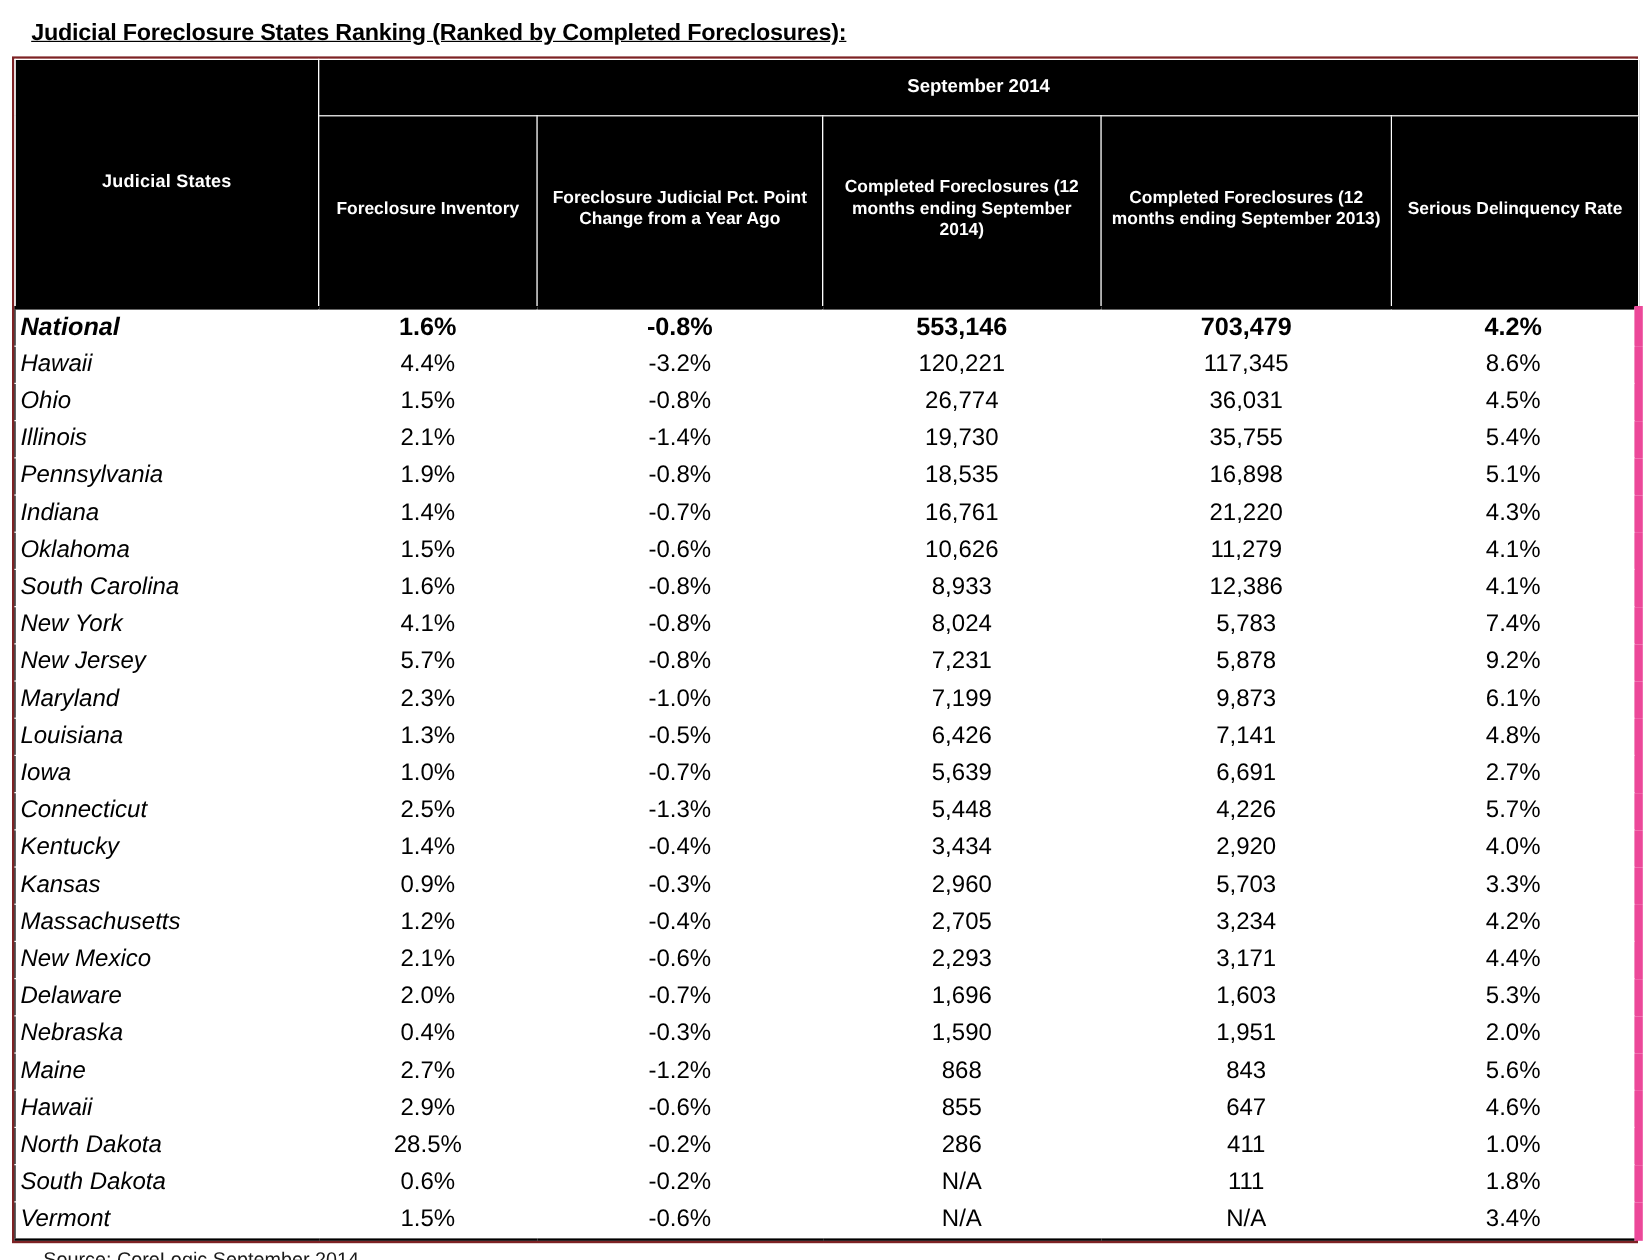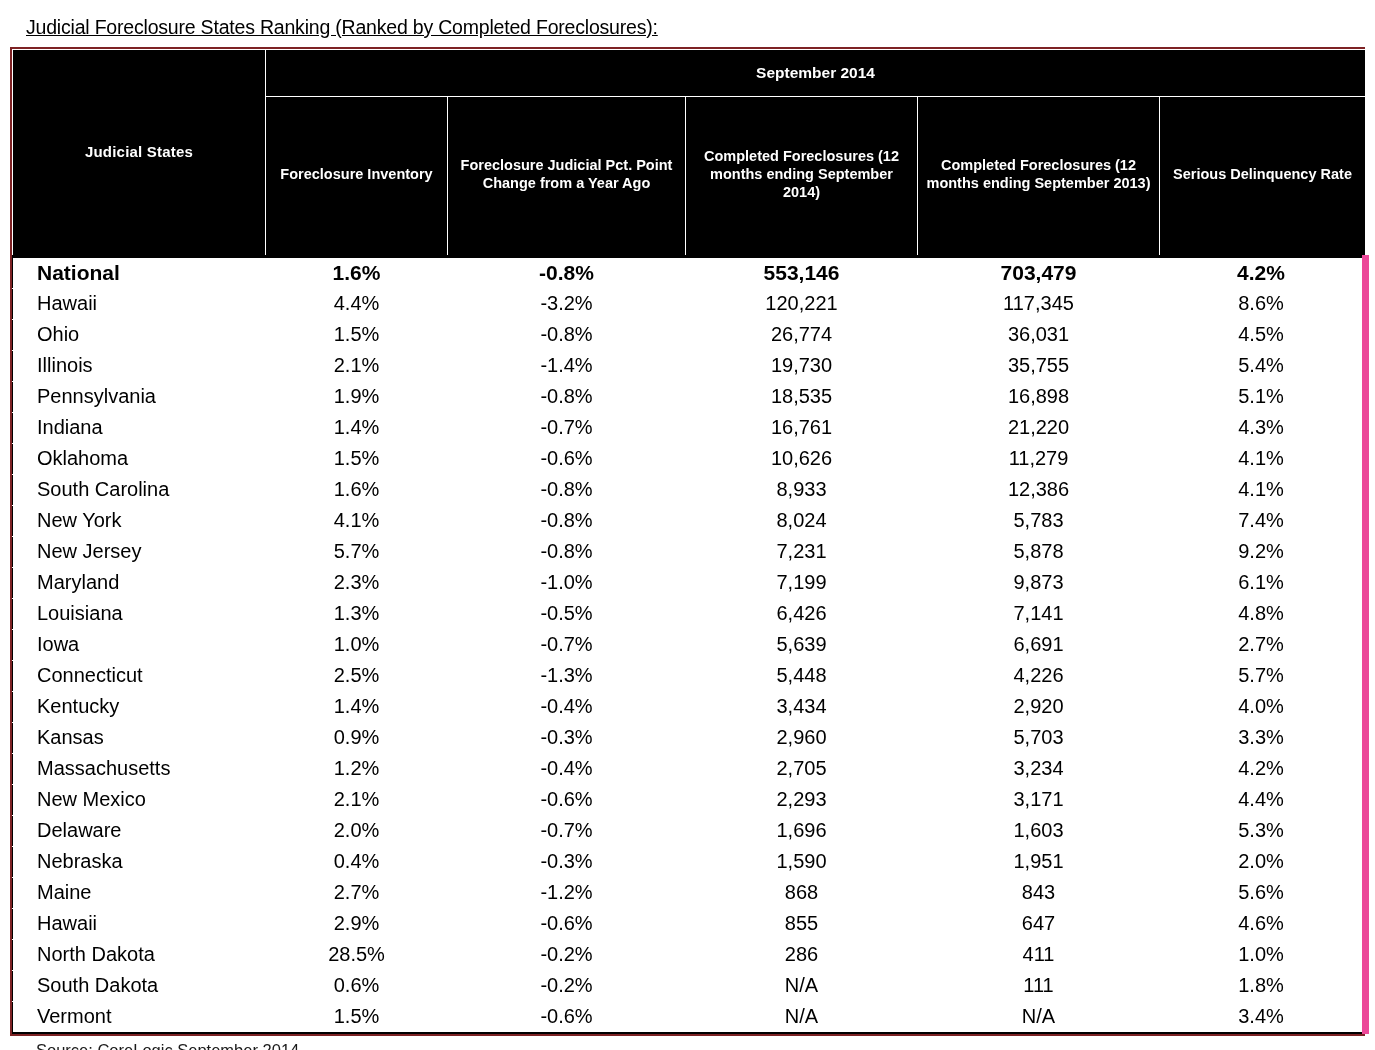--- a/index.html
+++ b/index.html
@@ -16,21 +16,21 @@
   }
   .page {
     width: 1375px;
     height: 1050px;
     position: relative;
     box-sizing: border-box;
     padding: 10px 8px 0 8px;
   }
   .title {
     font-size: 19.5px;
-    font-weight: normal;
+    font-weight: bold;
     text-decoration: underline;
     margin: 6px 0 8px 18px;
     letter-spacing: -0.2px;
   }
   table.ranking {
     border-collapse: collapse;
     width: 1355px;
     margin: 0 auto;
     table-layout: fixed;
   }
@@ -74,22 +74,23 @@
     border: 1px solid #000000;
     border-left: none;
     border-right: none;
     font-size: 20px;
     height: 30px;
     padding: 0 6px;
     background: #ffffff;
   }
   tbody td.state {
     text-align: left;
-    padding-left: 24px;
+    padding-left: 4px;
     border-left: 1px solid #000000;
+    font-style: italic;
   }
   tbody td.num {
     text-align: center;
   }
   tbody td.last {
     border-right: 7px solid #ec4899;
   }
   tbody tr.national td {
     font-weight: bold;
     font-size: 21px;

